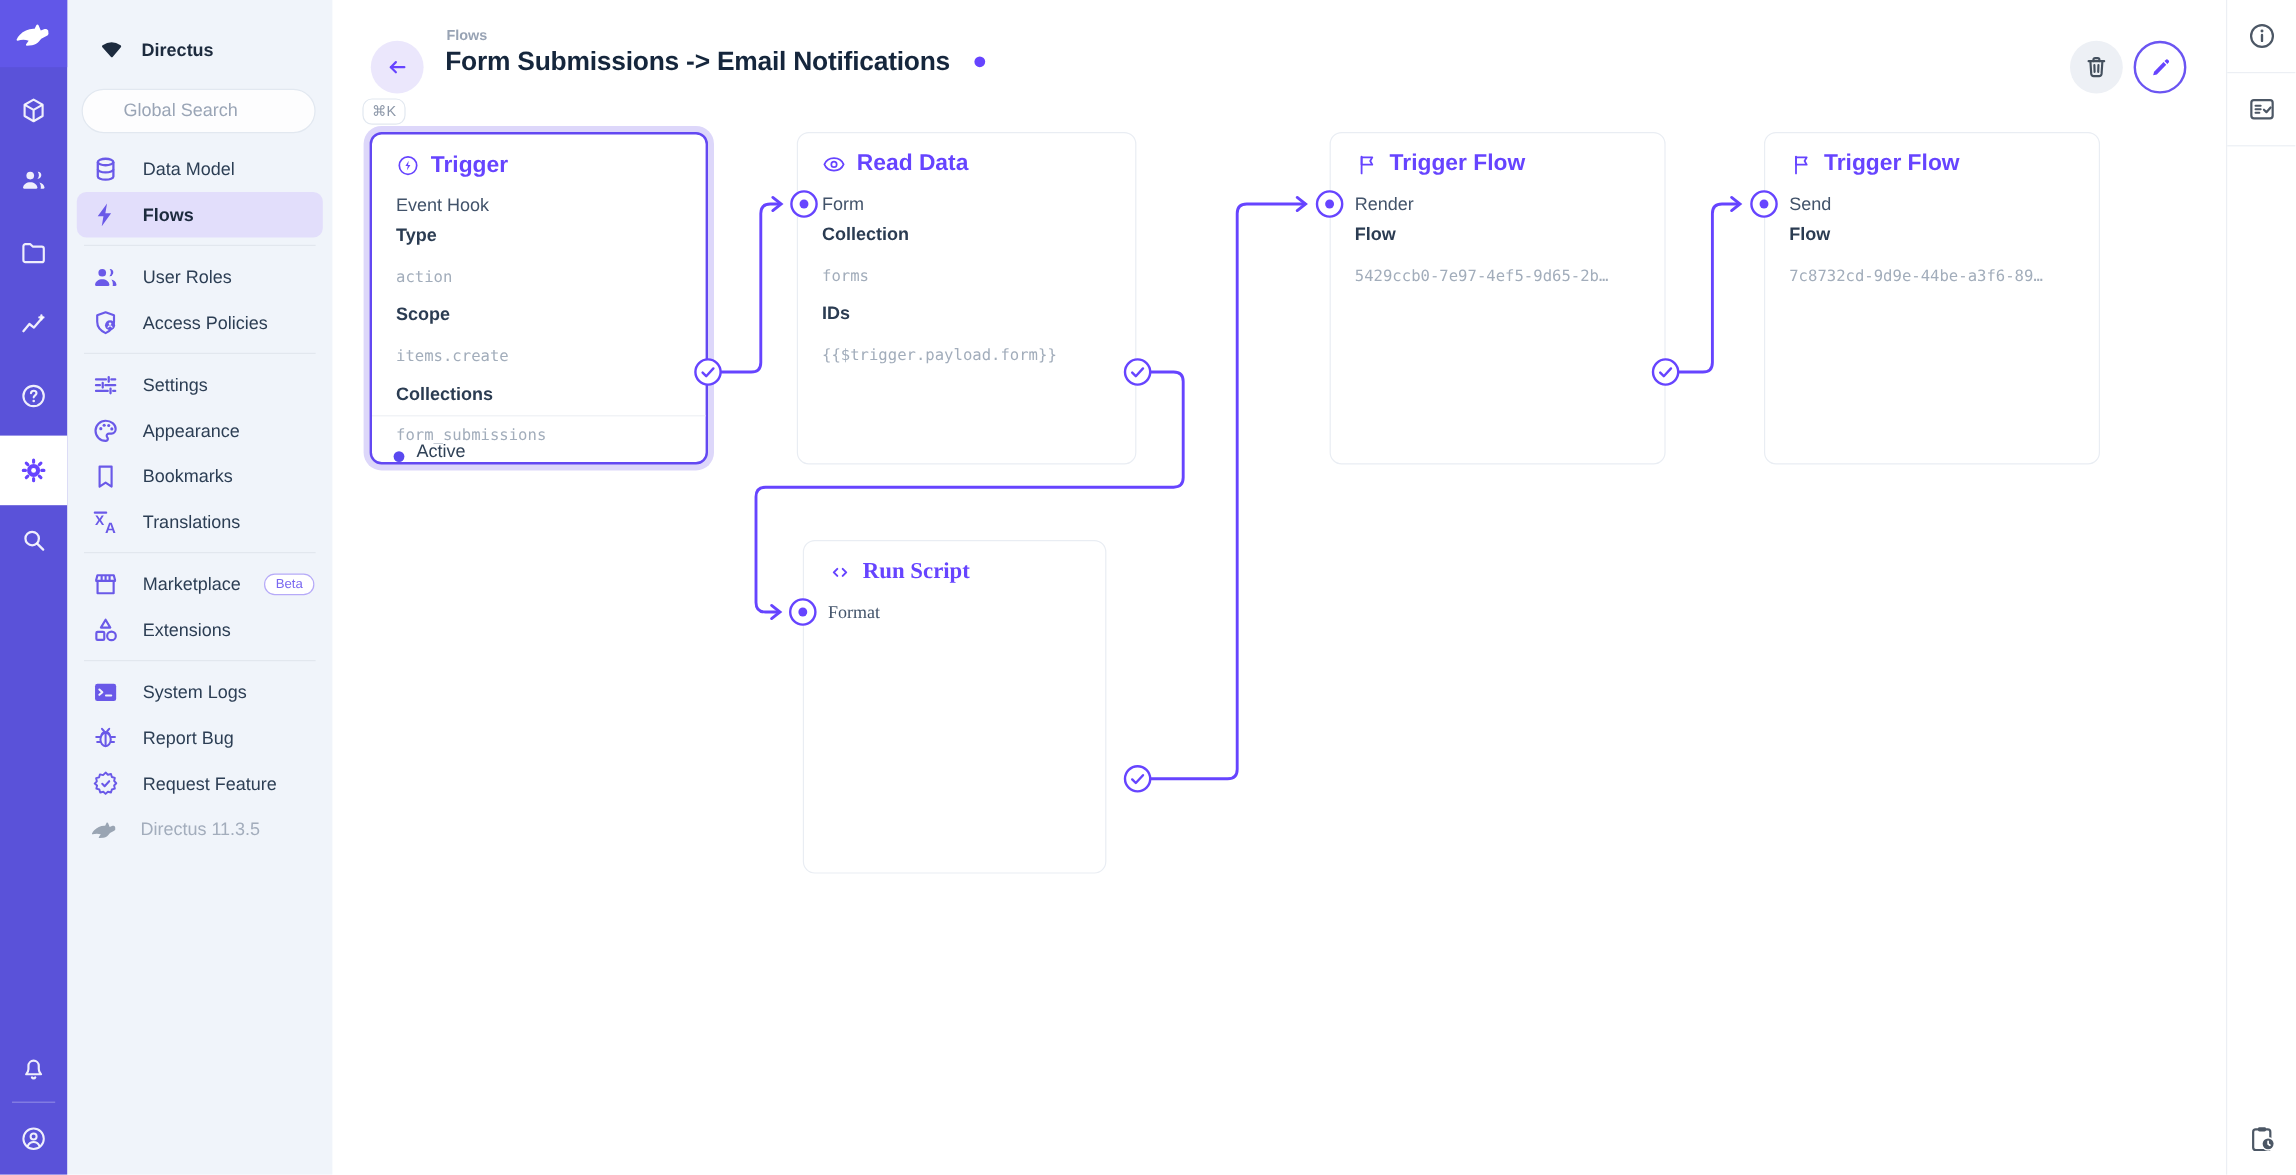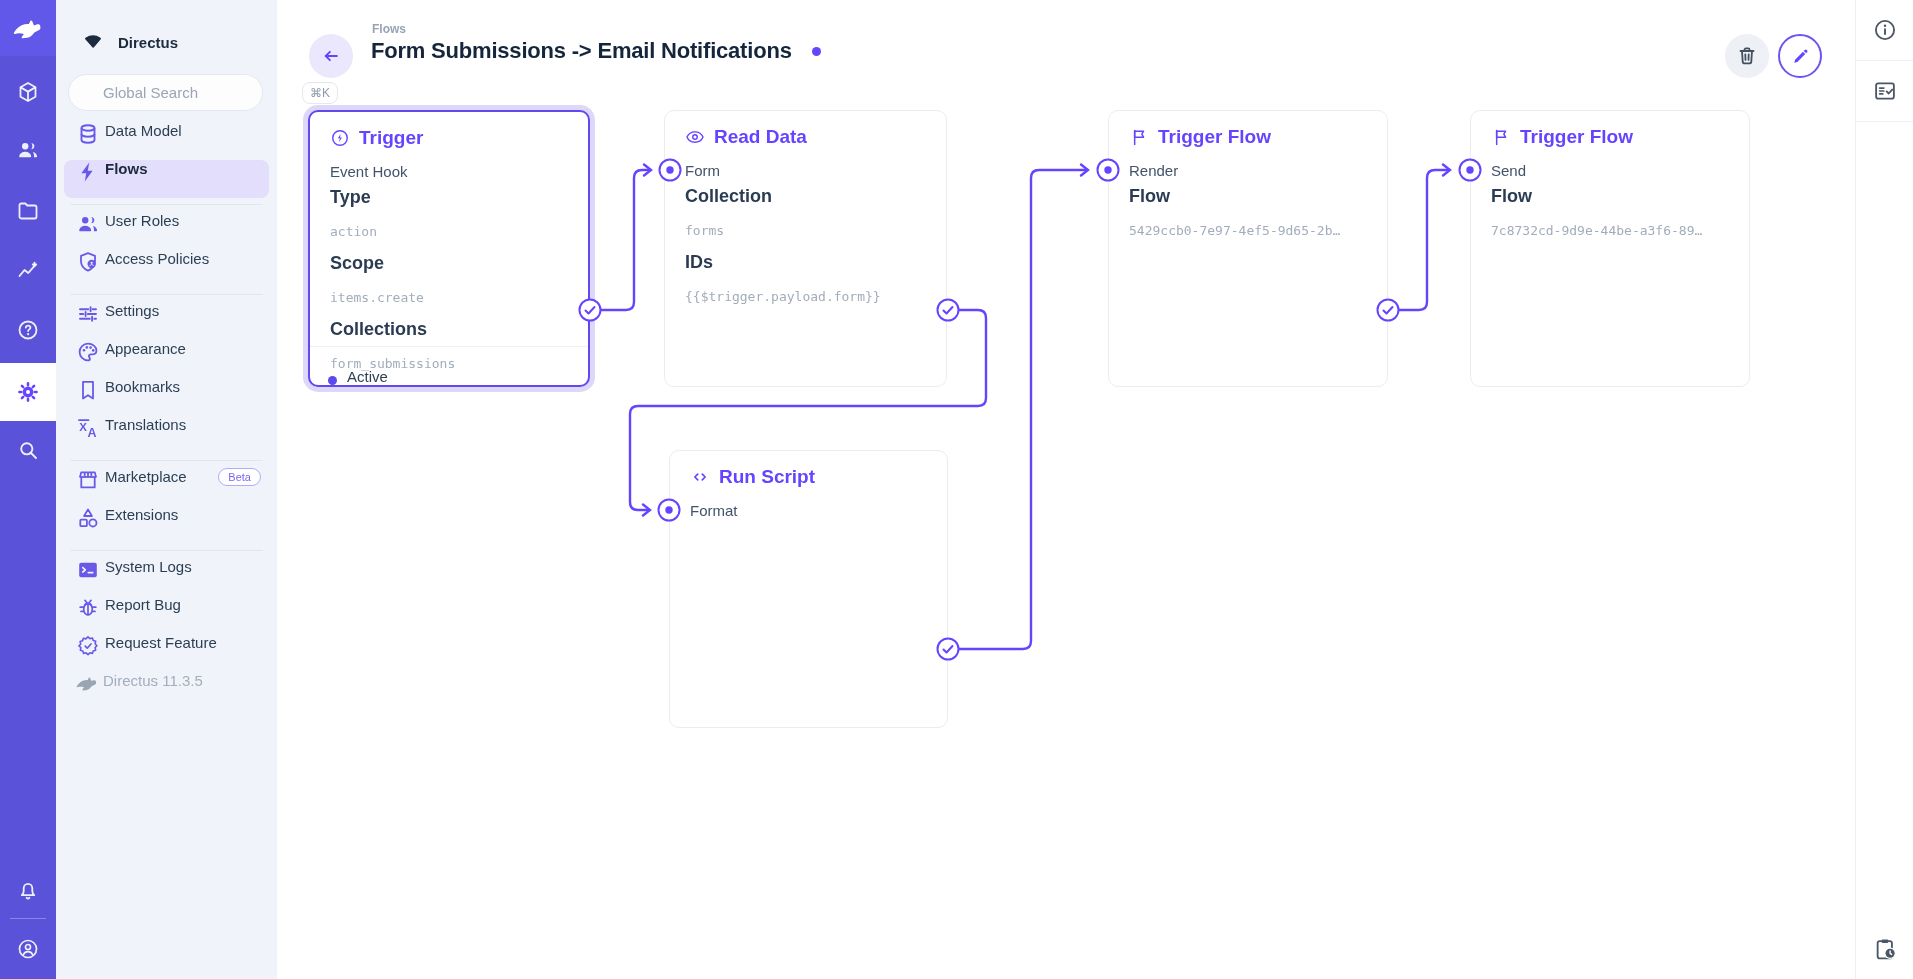--- a/index.html
+++ b/index.html
@@ -19,21 +19,21 @@
 
   
   #sidebar { position:absolute; left:56px; top:0; width:221px; height:100%; background:#f0f4fa; z-index:20; }
   #project-row { display:flex; align-items:center; gap:14px; padding:31px 0 0 26px; }
   #project-name { font-size:15px; font-weight:700; color:#1d2b3e; }
   #search-box { position:absolute; left:12px; right:14px; top:74px; height:37px; border:1px solid #e2e8f0; border-radius:20px; background:#fdfdfe; display:flex; align-items:center; }
   #search-box input { border:0; outline:0; background:transparent; flex:1; padding-left:34px; font-size:15px; color:#42536a; font-family:"Liberation Sans",sans-serif; }
   #search-box input::placeholder { color:#9aa5b6; }
   #search-kbd { margin-right:8px; border:1px solid #e2e8f0; border-radius:8px; font-size:12px; color:#8d98a9; padding:3px 7px; background:#fff; }
   #nav { position:absolute; left:8px; right:8px; top:122px; }
-  .nav-item { height:38px; display:flex; align-items:flex-start; gap:5px; padding:0 8px 0 12px; border-radius:8px; cursor:pointer; color:#6a59e8; }
+  .nav-item { height:38px; display:flex; align-items:center; gap:19px; padding:0 8px 0 12px; border-radius:8px; cursor:pointer; color:#6a59e8; }
   .nav-item .label { font-size:15px; color:#2c3e54; font-weight:400; }
   .nav-item.active { background:#e2defb; }
   .nav-item.active .label { color:#1d2b3e; font-weight:700; }
   .nav-item.muted { color:#a3adbc; cursor:default; }
   .nav-item.muted .label { color:#a3adbc; }
   .nav-divider { height:1px; background:#e2e7ee; margin:6px 6px 7px 6px; }
   .beta-badge { margin-left:auto; font-size:11px; color:#7a68f0; border:1px solid #b6aaf8; border-radius:10px; padding:2px 9px; background:#fff; }
 
   
   #main { position:absolute; left:277px; top:0; right:58px; bottom:0; background:#fff; }
@@ -45,21 +45,21 @@
   .hdr-btn { position:absolute; top:34px; width:44px; height:44px; border-radius:50%; display:flex; align-items:center; justify-content:center; cursor:pointer; z-index:5; }
   #delete-button { left:1448px; background:#edf0f5; color:#44505e; }
   #edit-button { left:1501px; background:#fff; border:2px solid #6b55f2; color:#6644ff; }
 
   
   .flow-card { position:absolute; background:#fff; border:1.5px solid #e9edf3; border-radius:10px; padding:16px 20px; z-index:1; }
   .flow-card.trigger { border:2px solid #6348f2; box-shadow:0 0 0 5px #ddd7fa; }
   .card-title { display:flex; align-items:center; gap:9px; color:#6644ff; font-weight:700; font-size:19px; line-height:20px; }
   .card-title .ic { width:20px; height:20px; }
   .node-name { margin-top:14px; font-size:15px; line-height:20px; color:#42536a; }
-  .field-label { margin-top:5px; font-size:18px; line-height:20px; font-weight:700; color:#2b3c52; }
+  .field-label { margin-top:5px; font-size:15px; line-height:20px; font-weight:700; color:#2b3c52; }
   .field-label.gap { margin-top:12px; }
   .field-value { margin-top:16px; font-family:"DejaVu Sans Mono", monospace; font-size:13px; line-height:18px; color:#a2adbb; white-space:nowrap; overflow:hidden; }
   .card-footer { position:absolute; left:0; right:0; bottom:0; height:39px; border-top:1px solid #eef0f4; display:flex; align-items:flex-end; gap:10px; padding:0 18px; }
   .status-dot { width:9px; height:9px; border-radius:50%; background:#5a49f0; }
   .status-label { font-size:15px; color:#2f4156; }
 
   #flow-svg { position:absolute; left:0; top:0; z-index:2; pointer-events:none; }
 
   
   #right-sidebar { position:absolute; right:0; top:0; width:58px; height:100%; background:#fff; border-left:1px solid #eceff4; z-index:20; }
@@ -378,21 +378,21 @@
             <path d="M6.8 5h10.7l-2.1 3.6 2.1 3.6H6.8z"></path>
           </g>
         </svg>
       <span>Trigger Flow</span>
     </div>
     <div class="node-name">Send</div>
     <div class="field-label">Flow</div>
     <div class="field-value">7c8732cd-9d9e-44be-a3f6-89…</div>
   </section>
 
-  <section class="flow-card" style="left:392px; top:450px; width:279px; height:278px;">
+  <section class="flow-card" style="left:392px; top:450px; width:253px; height:278px;font-family:Liberation Serif, serif;">
     <div class="card-title">
       <svg class="ic" viewBox="0 0 24 24">
           <g fill="none" stroke="currentColor" stroke-width="2" stroke-linecap="round" stroke-linejoin="round">
             <path d="M9.3 8.5L5.8 12l3.5 3.5"></path>
             <path d="M14.7 8.5l3.5 3.5-3.5 3.5"></path>
           </g>
         </svg>
       <span>Run Script</span>
     </div>
     <div class="node-name">Format</div>

